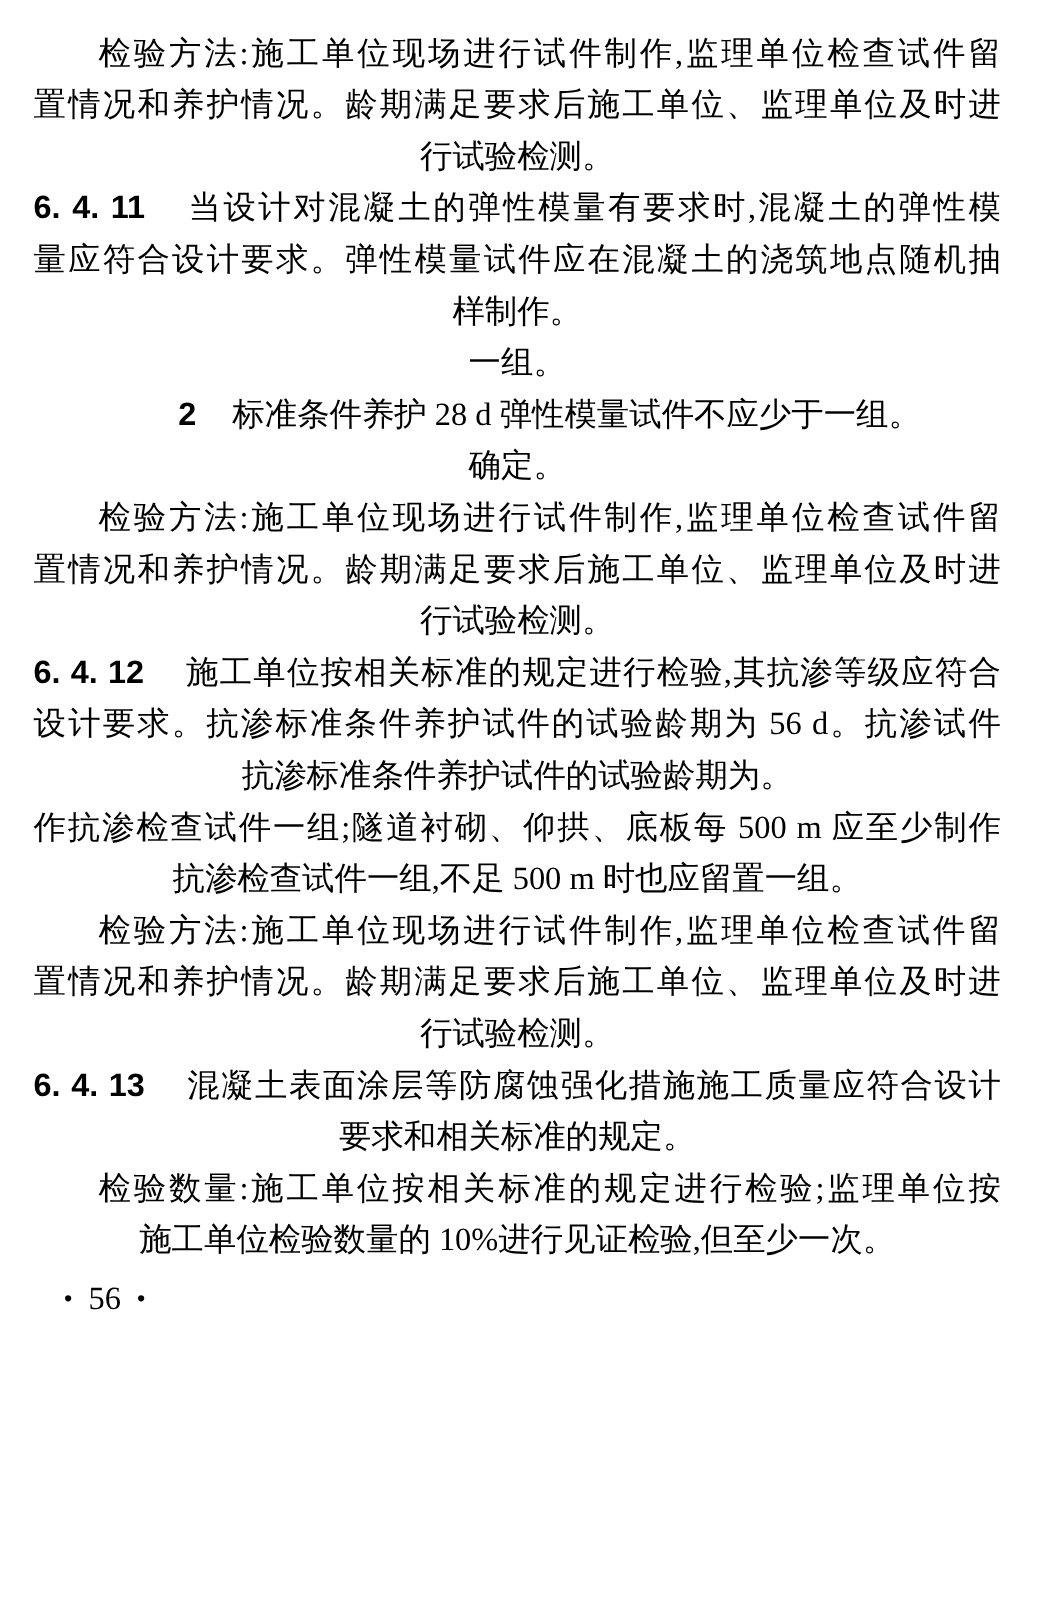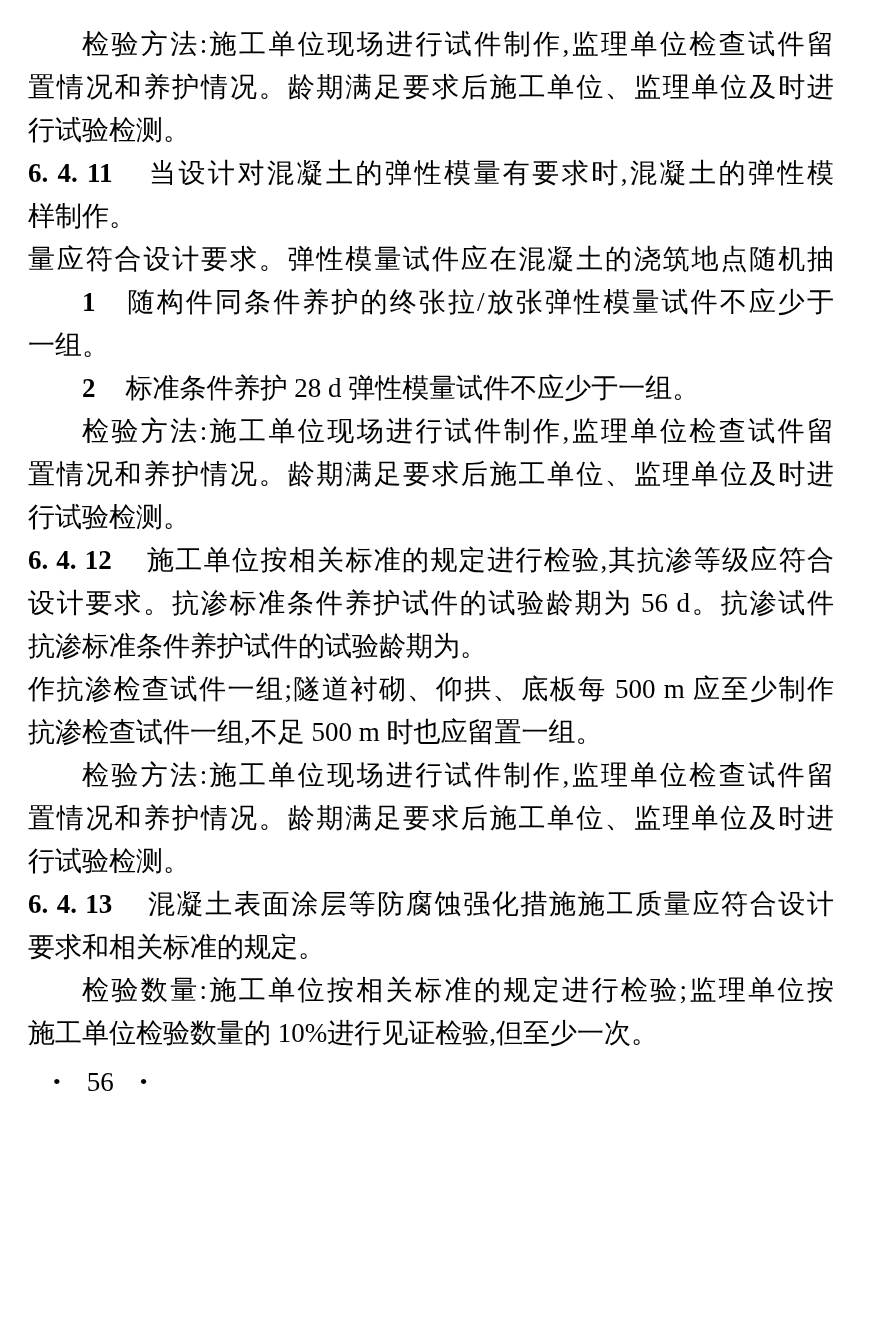--- a/index.html
+++ b/index.html
@@ -19,72 +19,72 @@
     width: 863px;
     height: 1343px;
     padding: 23px 29px 0 28px;
     background: #ffffff;
   }
   .doc-text .line {
     font-size: 27px;
     line-height: 43px;
     height: 43px;
     white-space: nowrap;
-    text-align: left;
+    text-align: center;
     letter-spacing: 0;
   }
   .doc-text .line.fill {
     white-space: normal;
     text-align: justify;
     text-align-last: justify;
     text-justify: inter-character;
   }
   .doc-text .line.indent {
     text-indent: 54px;
   }
   .num {
     font-weight: 700;
-    font-family: Liberation Serif, serif;
+    font-family: Liberation Sans, sans-serif;
   }
   .clause-num {
     margin-right: 34px;
   }
   .list-num {
     margin-right: 30px;
   }
   .footer {
     margin-top: 12px;
     padding-left: 25px;
     display: flex;
     align-items: center;
     font-size: 27px;
     line-height: 30px;
   }
   .footer .dot {
     font-size: 22px;
     line-height: 30px;
   }
   .footer .pnum {
-    margin: 0 26px;
+    margin: 0 13px;
   }
 </style>
 </head>
 <body>
 
 <div class="page">
   <div class="doc-text">
       <div class="line indent fill"><span>检验方法:施工单位现场进行试件制作,监理单位检查试件留</span></div>
       <div class="line fill"><span>置情况和养护情况。龄期满足要求后施工单位、监理单位及时进</span></div>
       <div class="line"><span>行试验检测。</span></div>
       <div class="line fill"><span class="num clause-num">6. 4. 11</span><span>当设计对混凝土的弹性模量有要求时,混凝土的弹性模</span></div>
+      <div class="line fill"><span>量应符合设计要求。弹性模量试件应在混凝土的浇筑地点随机抽</span></div>
       <div class="line"><span>样制作。</span></div>
-      <div class="line fill"><span>量应符合设计要求。弹性模量试件应在混凝土的浇筑地点随机抽</span></div>
-      <div class="line indent fill"><span class="num list-num">1</span><span>随构件同条件养护的终张拉/放张弹性模量试件不应少于</span></div>
       <div class="line"><span>一组。</span></div>
       <div class="line indent"><span class="num list-num">2</span><span>标准条件养护 28 d 弹性模量试件不应少于一组。</span></div>
+      <div class="line"><span>确定。</span></div>
       <div class="line indent fill"><span>检验方法:施工单位现场进行试件制作,监理单位检查试件留</span></div>
       <div class="line fill"><span>置情况和养护情况。龄期满足要求后施工单位、监理单位及时进</span></div>
       <div class="line"><span>行试验检测。</span></div>
       <div class="line fill"><span class="num clause-num">6. 4. 12</span><span>施工单位按相关标准的规定进行检验,其抗渗等级应符合</span></div>
       <div class="line fill"><span>设计要求。抗渗标准条件养护试件的试验龄期为 56 d。抗渗试件</span></div>
       <div class="line"><span>抗渗标准条件养护试件的试验龄期为。</span></div>
       <div class="line fill"><span>作抗渗检查试件一组;隧道衬砌、仰拱、底板每 500 m 应至少制作</span></div>
       <div class="line"><span>抗渗检查试件一组,不足 500 m 时也应留置一组。</span></div>
       <div class="line indent fill"><span>检验方法:施工单位现场进行试件制作,监理单位检查试件留</span></div>
       <div class="line fill"><span>置情况和养护情况。龄期满足要求后施工单位、监理单位及时进</span></div>

